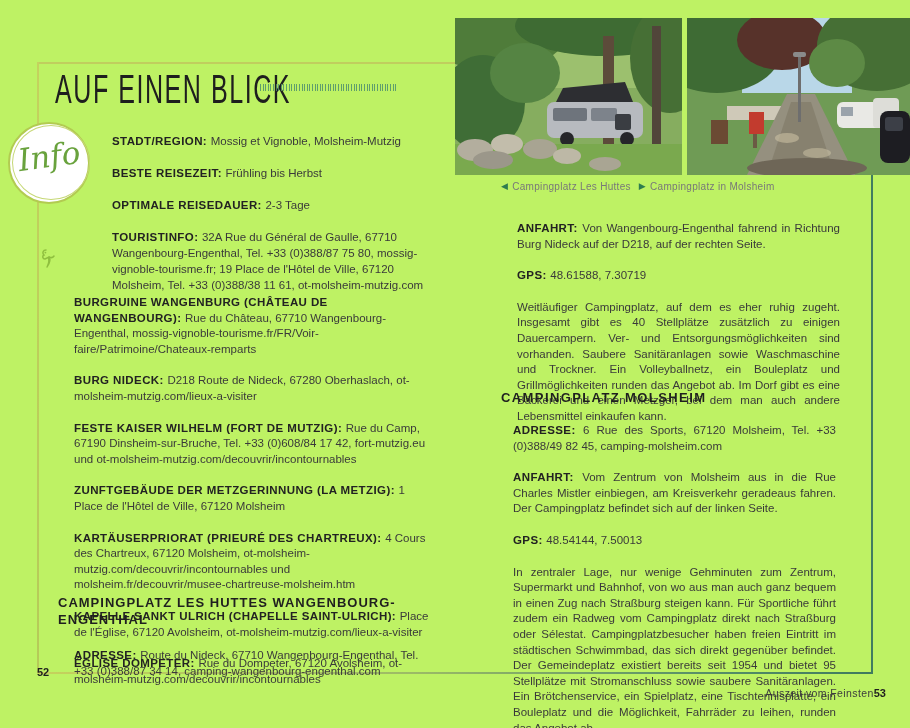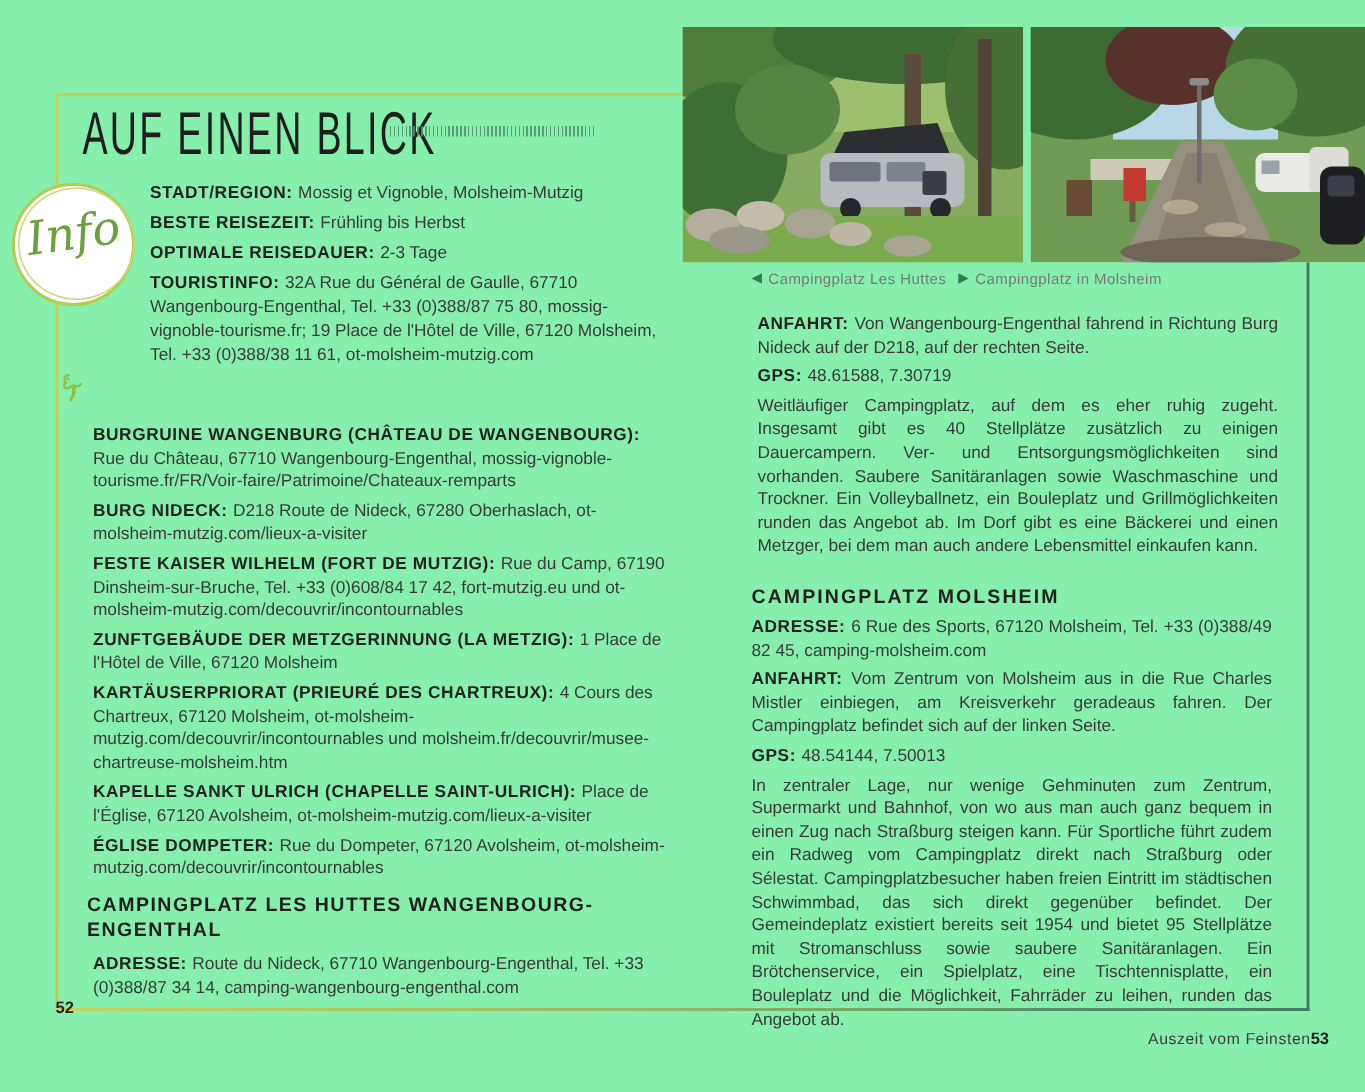--- a/index.html
+++ b/index.html
@@ -1,16 +1,16 @@
 <!DOCTYPE html>
 <html><head>
 <meta charset="utf-8">
 <style>
   html,body{margin:0;padding:0;background:#ffffff;}
-  .page{position:relative;width:910px;height:728px;background:#86efac;overflow:hidden;
+  .page{position:relative;width:910px;height:728px;background:#bef264;overflow:hidden;
         font-family:"Liberation Sans",sans-serif;color:#3a3a3a;}
 
   
   .frame-top{position:absolute;left:37px;top:62px;width:418px;height:2px;background:#c0ce5e;}
   .frame-left{position:absolute;left:37px;top:62px;width:2px;height:612px;background:linear-gradient(#c4d25e,#b5ca58);}
   .frame-bottom{position:absolute;left:37px;top:672px;width:836px;height:2px;
                 background:linear-gradient(90deg,#c6d25c 0%,#9cbb66 45%,#568f68 80%,#3f7a5e 100%);}
   .frame-right{position:absolute;left:871px;top:175px;width:2px;height:499px;background:#417d60;}
 
   
@@ -24,21 +24,21 @@
   .badge{position:absolute;left:8px;top:122px;width:78px;height:78px;border:2.5px solid #b2cb51;
          border-radius:50%;background:#fff;}
   .badge::after{content:"";position:absolute;inset:1px -2px 2px 2px;border:1.5px solid #c6d876;border-radius:50%;}
   .badge .script{position:absolute;left:0;right:0;top:14px;text-align:center;
                  font-family:"DejaVu Serif",serif;font-style:italic;font-size:31px;color:#69a23d;
                  transform:rotate(-8deg);}
 
   
   .tblock{position:absolute;font-size:11.5px;line-height:16px;color:#3a3a3a;}
   .tblock .lbl{font-weight:700;color:#222;letter-spacing:.4px;}
-  .para{margin:4px;}
+  .para{margin:16px;}
   .justify .para{text-align:justify;}
   .sec-heading{position:absolute;font-size:13px;font-weight:700;letter-spacing:1.4px;color:#1f1f1f;line-height:17px;}
   .small-lh{line-height:15.6px;}
 
   .bird{position:absolute;left:39px;top:246px;width:26px;height:26px;}
 
   
   .photo{position:absolute;top:18px;height:157px;overflow:hidden;}
   .photo1{left:455px;width:227px;}
   .photo2{left:687px;width:223px;}

